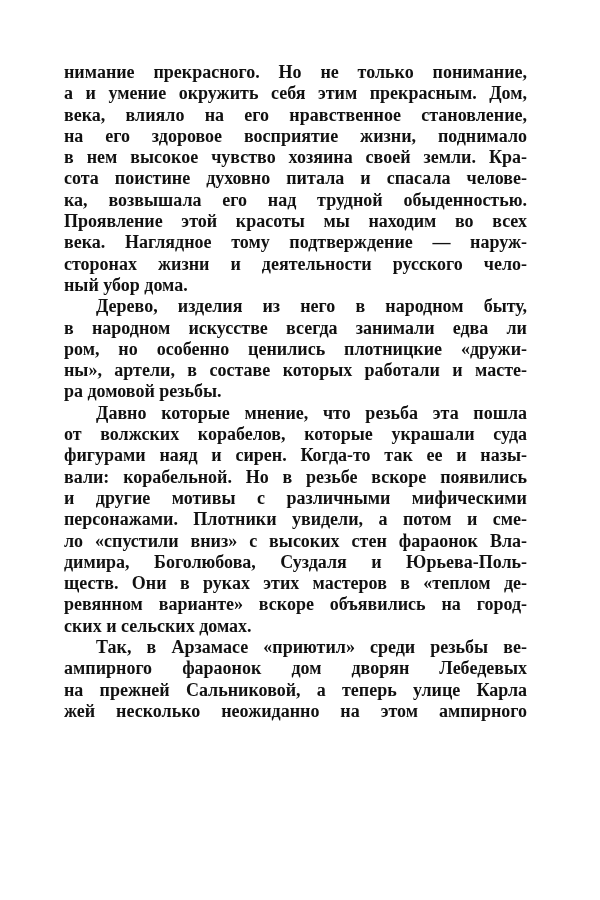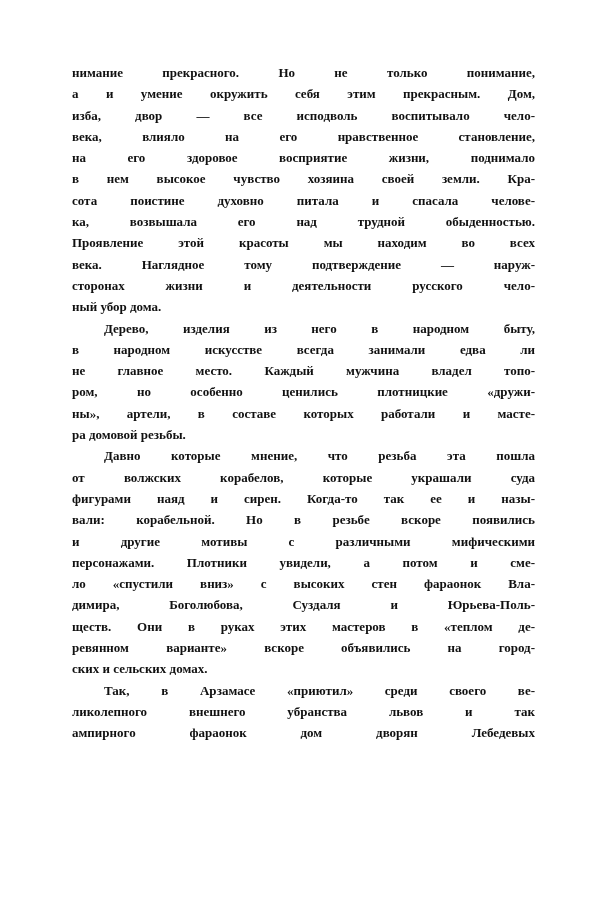--- a/index.html
+++ b/index.html
@@ -8,26 +8,26 @@
     background: #ffffff;
   }
   body {
     width: 600px;
     height: 900px;
     position: relative;
     overflow: hidden;
   }
   .page {
     position: absolute;
-    left: 72px;
+    left: 64px;
     top: 62px;
     width: 463px;
     font-family: "Liberation Serif", "DejaVu Serif", serif;
     font-weight: bold;
-    font-size: 13px;
+    font-size: 18px;
     line-height: 21.3px;
     color: #111111;
   }
   .line {
     display: block;
     height: 21.3px;
     white-space: nowrap;
     text-align: justify;
     text-align-last: justify;
     overflow: visible;
@@ -43,54 +43,53 @@
   }
 </style>
 </head>
 <body>
 
 <div class="page">
 
   <div class="para">
     <span class="line">нимание прекрасного. Но не только понимание,</span>
     <span class="line">а и умение окружить себя этим прекрасным. Дом,</span>
-    <span class="line">изба, двор — все исподволь воспитывало чело-</span>
     <span class="line">века, влияло на его нравственное становление,</span>
     <span class="line">на его здоровое восприятие жизни, поднимало</span>
     <span class="line">в нем высокое чувство хозяина своей земли. Кра-</span>
     <span class="line">сота поистине духовно питала и спасала челове-</span>
     <span class="line">ка, возвышала его над трудной обыденностью.</span>
     <span class="line">Проявление этой красоты мы находим во всех</span>
     <span class="line">века. Наглядное тому подтверждение — наруж-</span>
     <span class="line">сторонах жизни и деятельности русского чело-</span>
     <span class="line last">ный убор дома.</span>
   </div>
 
   <div class="para">
     <span class="line indent">Дерево, изделия из него в народном быту,</span>
     <span class="line">в народном искусстве всегда занимали едва ли</span>
-    <span class="line">не главное место. Каждый мужчина владел топо-</span>
     <span class="line">ром, но особенно ценились плотницкие «дружи-</span>
     <span class="line">ны», артели, в составе которых работали и масте-</span>
     <span class="line last">ра домовой резьбы.</span>
   </div>
 
   <div class="para">
     <span class="line indent">Давно которые мнение, что резьба эта пошла</span>
     <span class="line">от волжских корабелов, которые украшали суда</span>
     <span class="line">фигурами наяд и сирен. Когда-то так ее и назы-</span>
     <span class="line">вали: корабельной. Но в резьбе вскоре появились</span>
     <span class="line">и другие мотивы с различными мифическими</span>
     <span class="line">персонажами. Плотники увидели, а потом и сме-</span>
     <span class="line">ло «спустили вниз» с высоких стен фараонок Вла-</span>
     <span class="line">димира, Боголюбова, Суздаля и Юрьева-Поль-</span>
     <span class="line">ществ. Они в руках этих мастеров в «теплом де-</span>
     <span class="line">ревянном варианте» вскоре объявились на город-</span>
     <span class="line last">ских и сельских домах.</span>
   </div>
 
   <div class="para">
-    <span class="line indent">Так, в Арзамасе «приютил» среди своего ве-</span>
-    <span class="line">ликолепного внешнего убранства львов и так</span>
+    <span class="line indent">Так, в Арзамасе «приютил» среди резьбы ве-</span>
     <span class="line">ампирного фараонок дом дворян Лебедевых</span>
+    <span class="line">на прежней Сальниковой, а теперь улице Карла</span>
+    <span class="line">жей несколько неожиданно на этом ампирного</span>
   </div>
 
 </div>
 
 </body></html>

